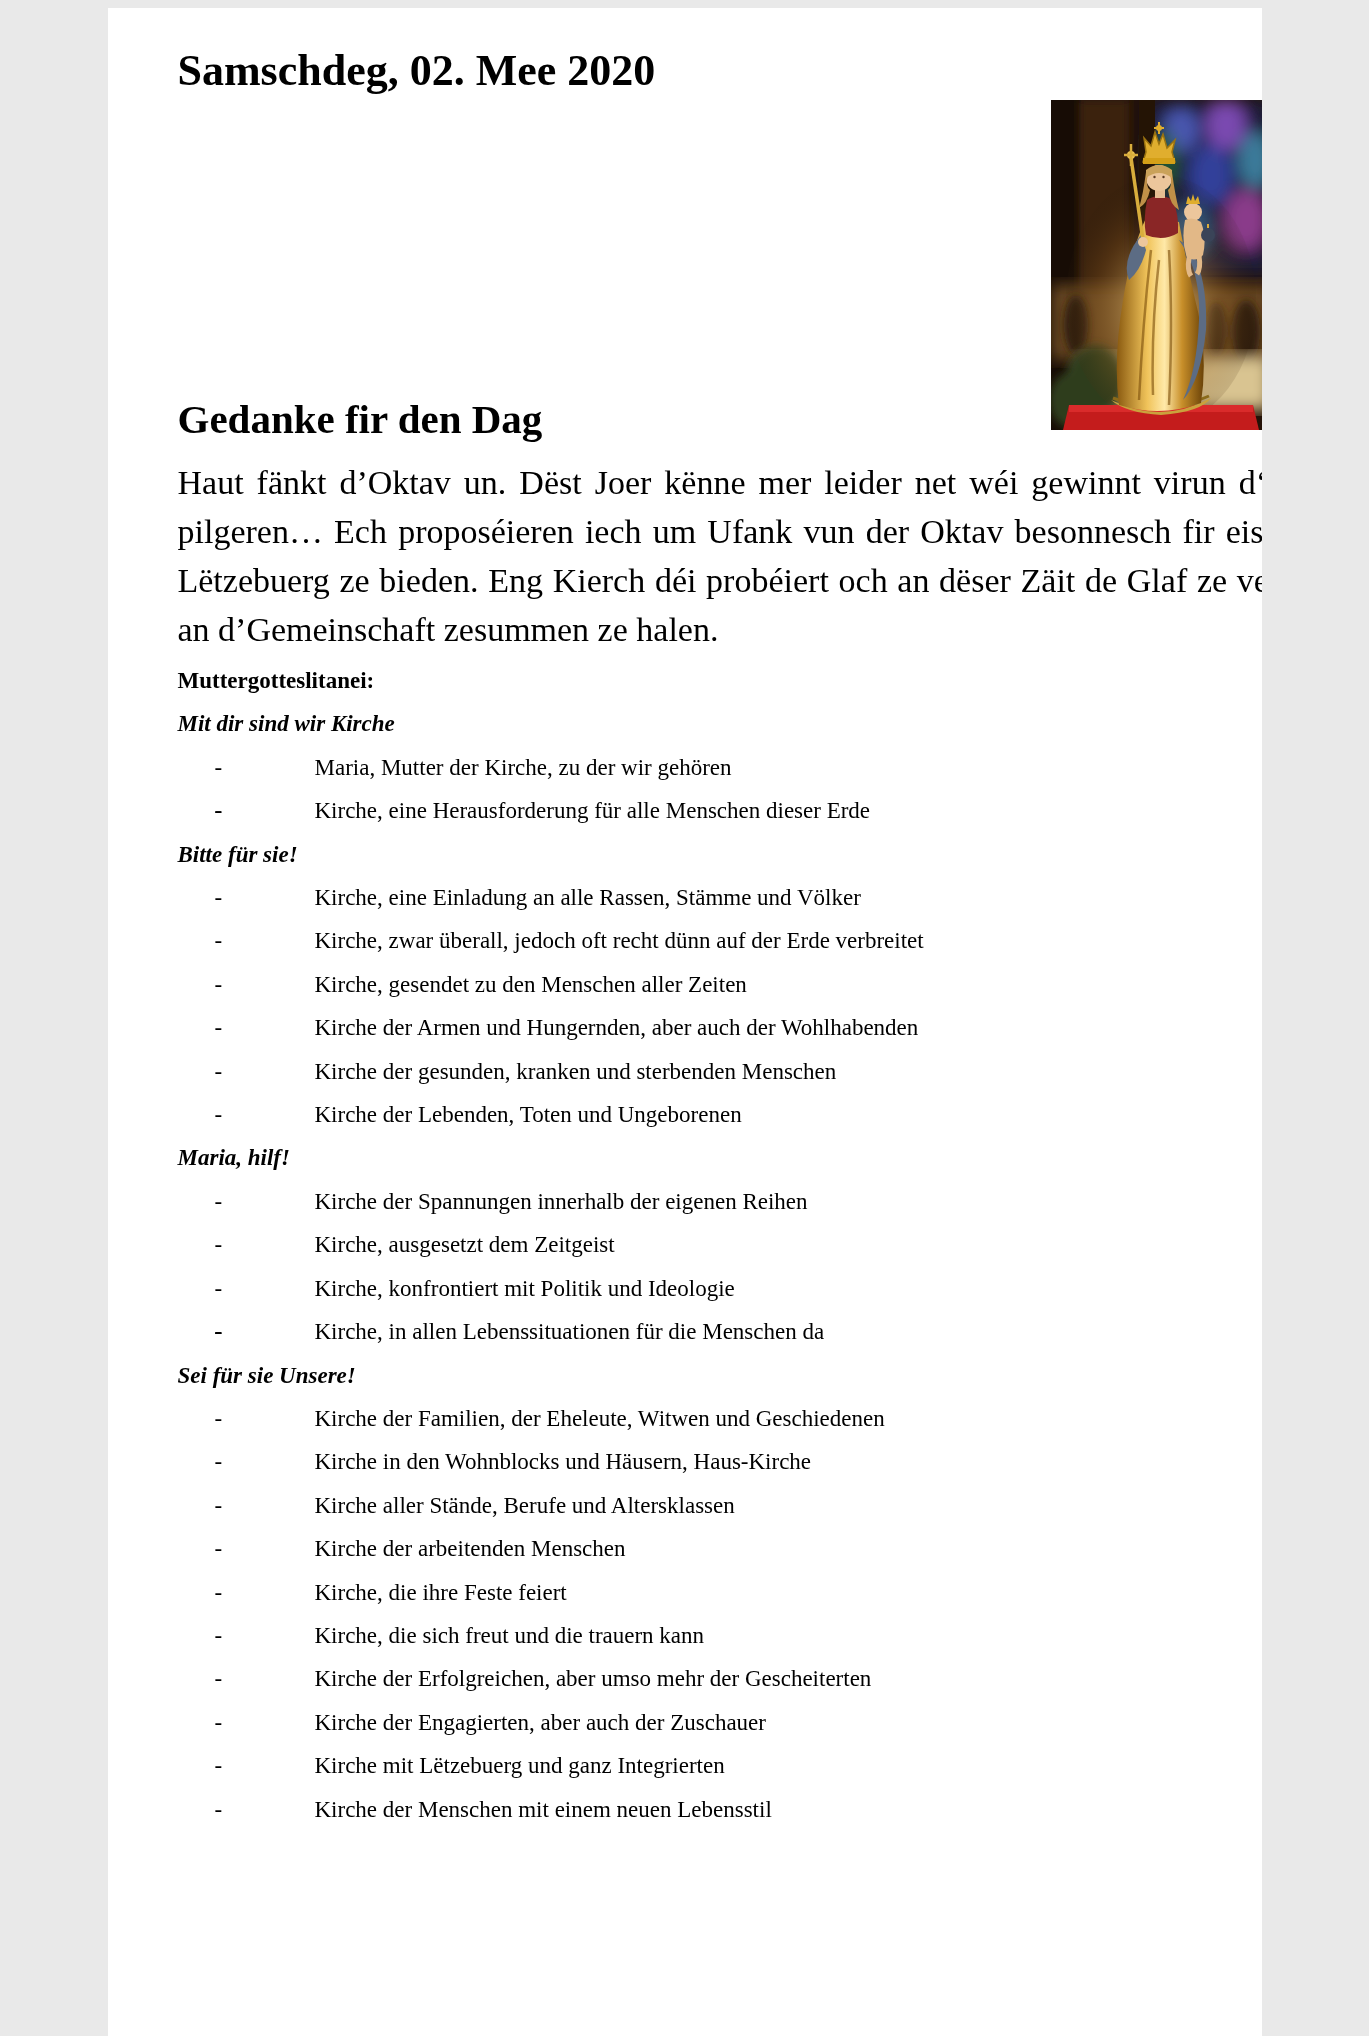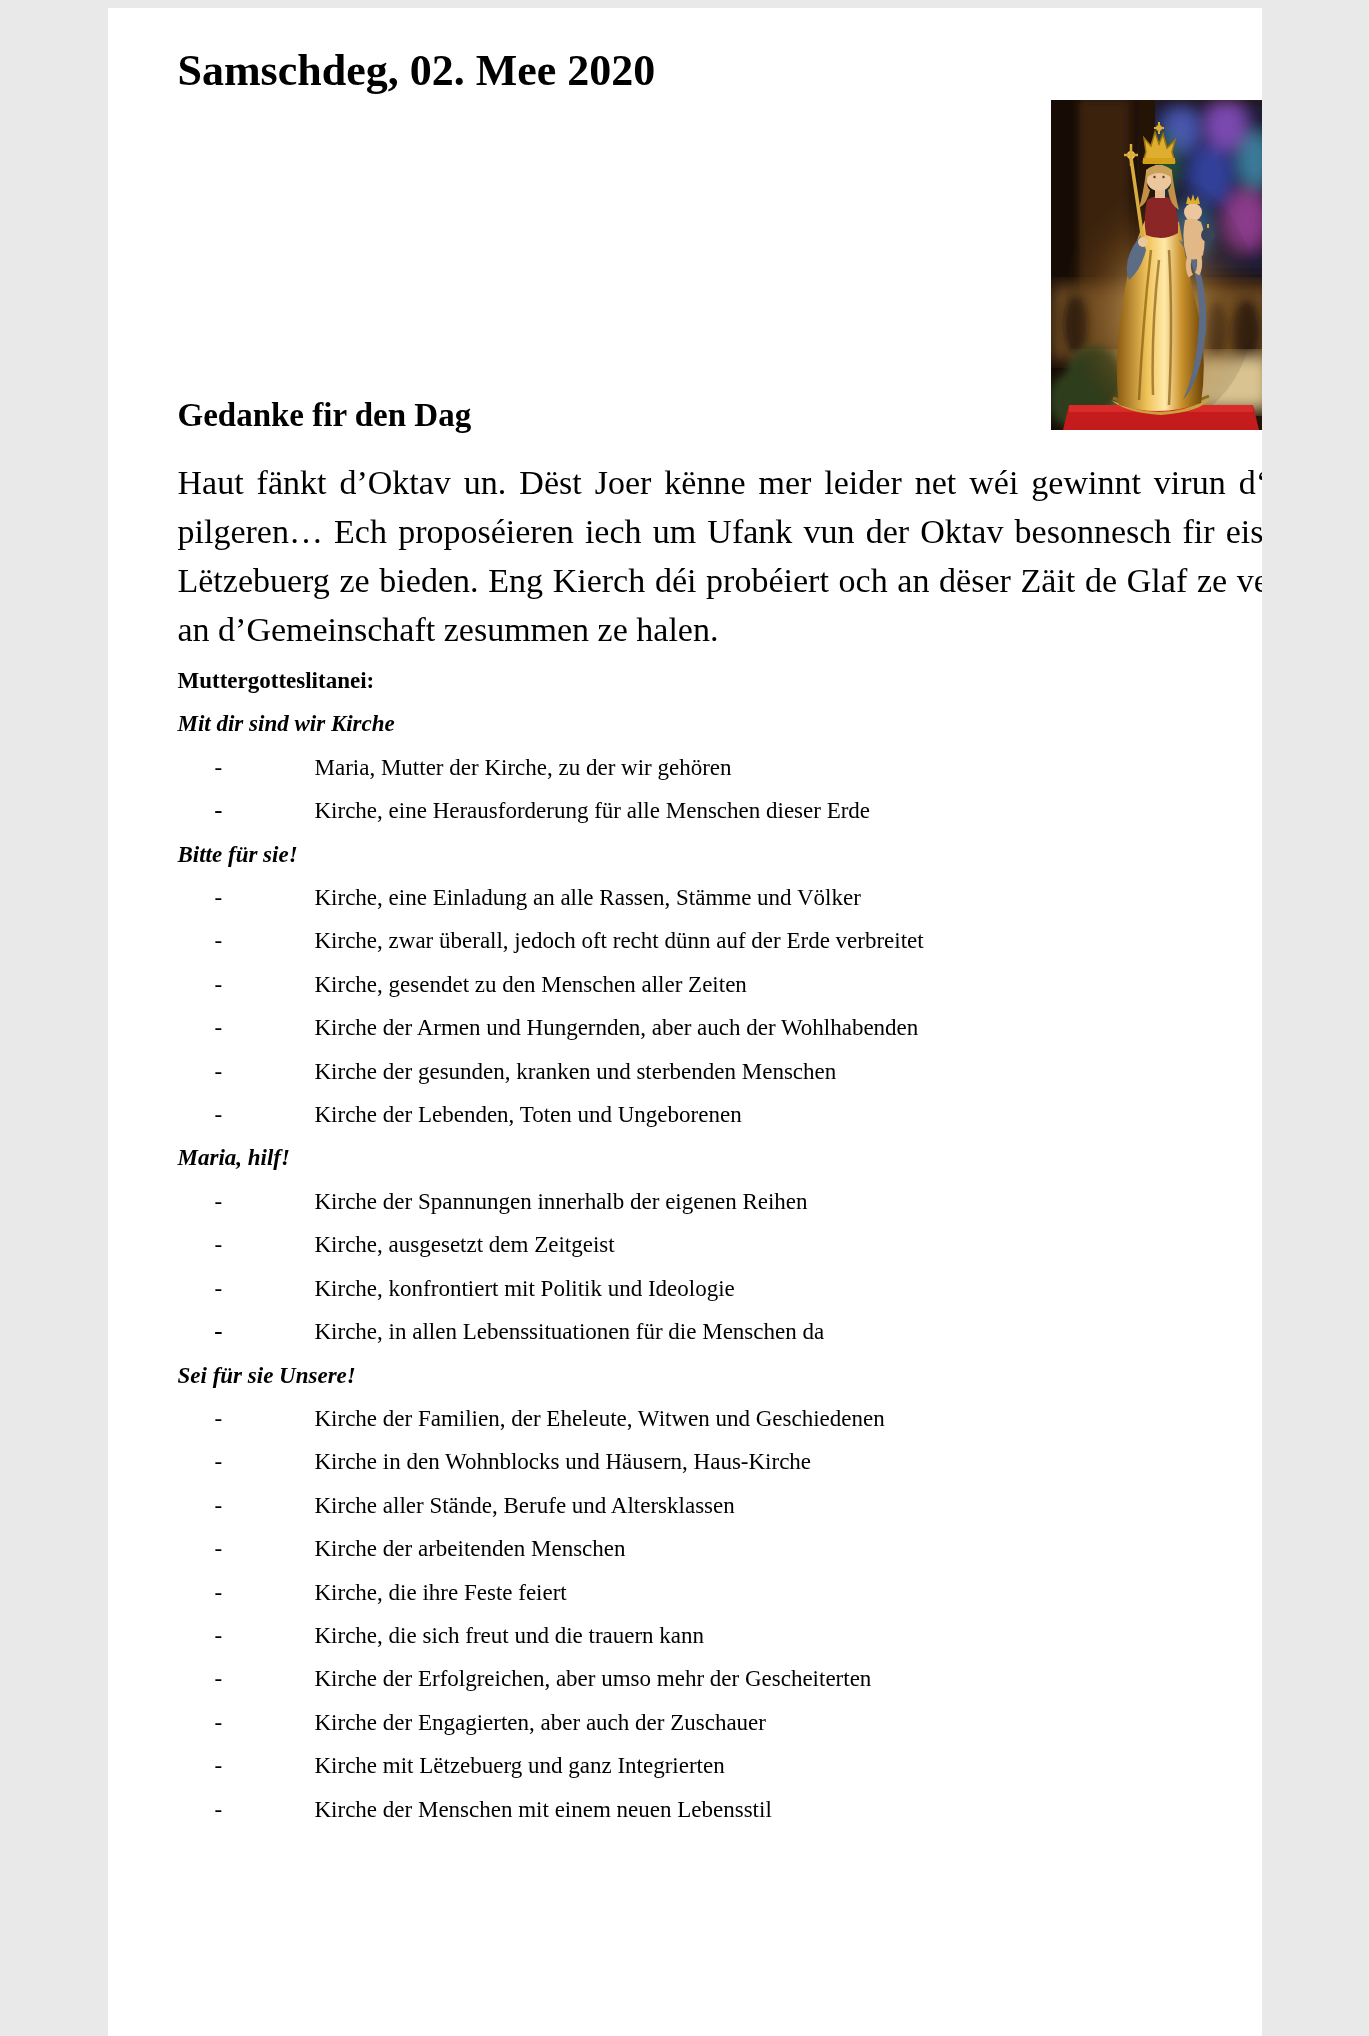--- a/index.html
+++ b/index.html
@@ -19,21 +19,21 @@
     white-space:nowrap;
   }
   .photo {
     position:absolute; top:92px; left:943px;
     width:220px; height:330px;
     display:block;
   }
   .photo svg { display:block; width:100%; height:100%; }
   .sub-heading {
     position:absolute; top:391px; left:70px;
-    font-size:33px; font-weight:bold; line-height:1;
+    font-size:41px; font-weight:bold; line-height:1;
     white-space:nowrap;
     font-family:Liberation Serif, serif;
   }
   .intro {
     position:absolute; top:450px; left:70px;
     width:1233px;
     font-size:34px; line-height:49px;
     text-align:justify;
   }
   .litany {

